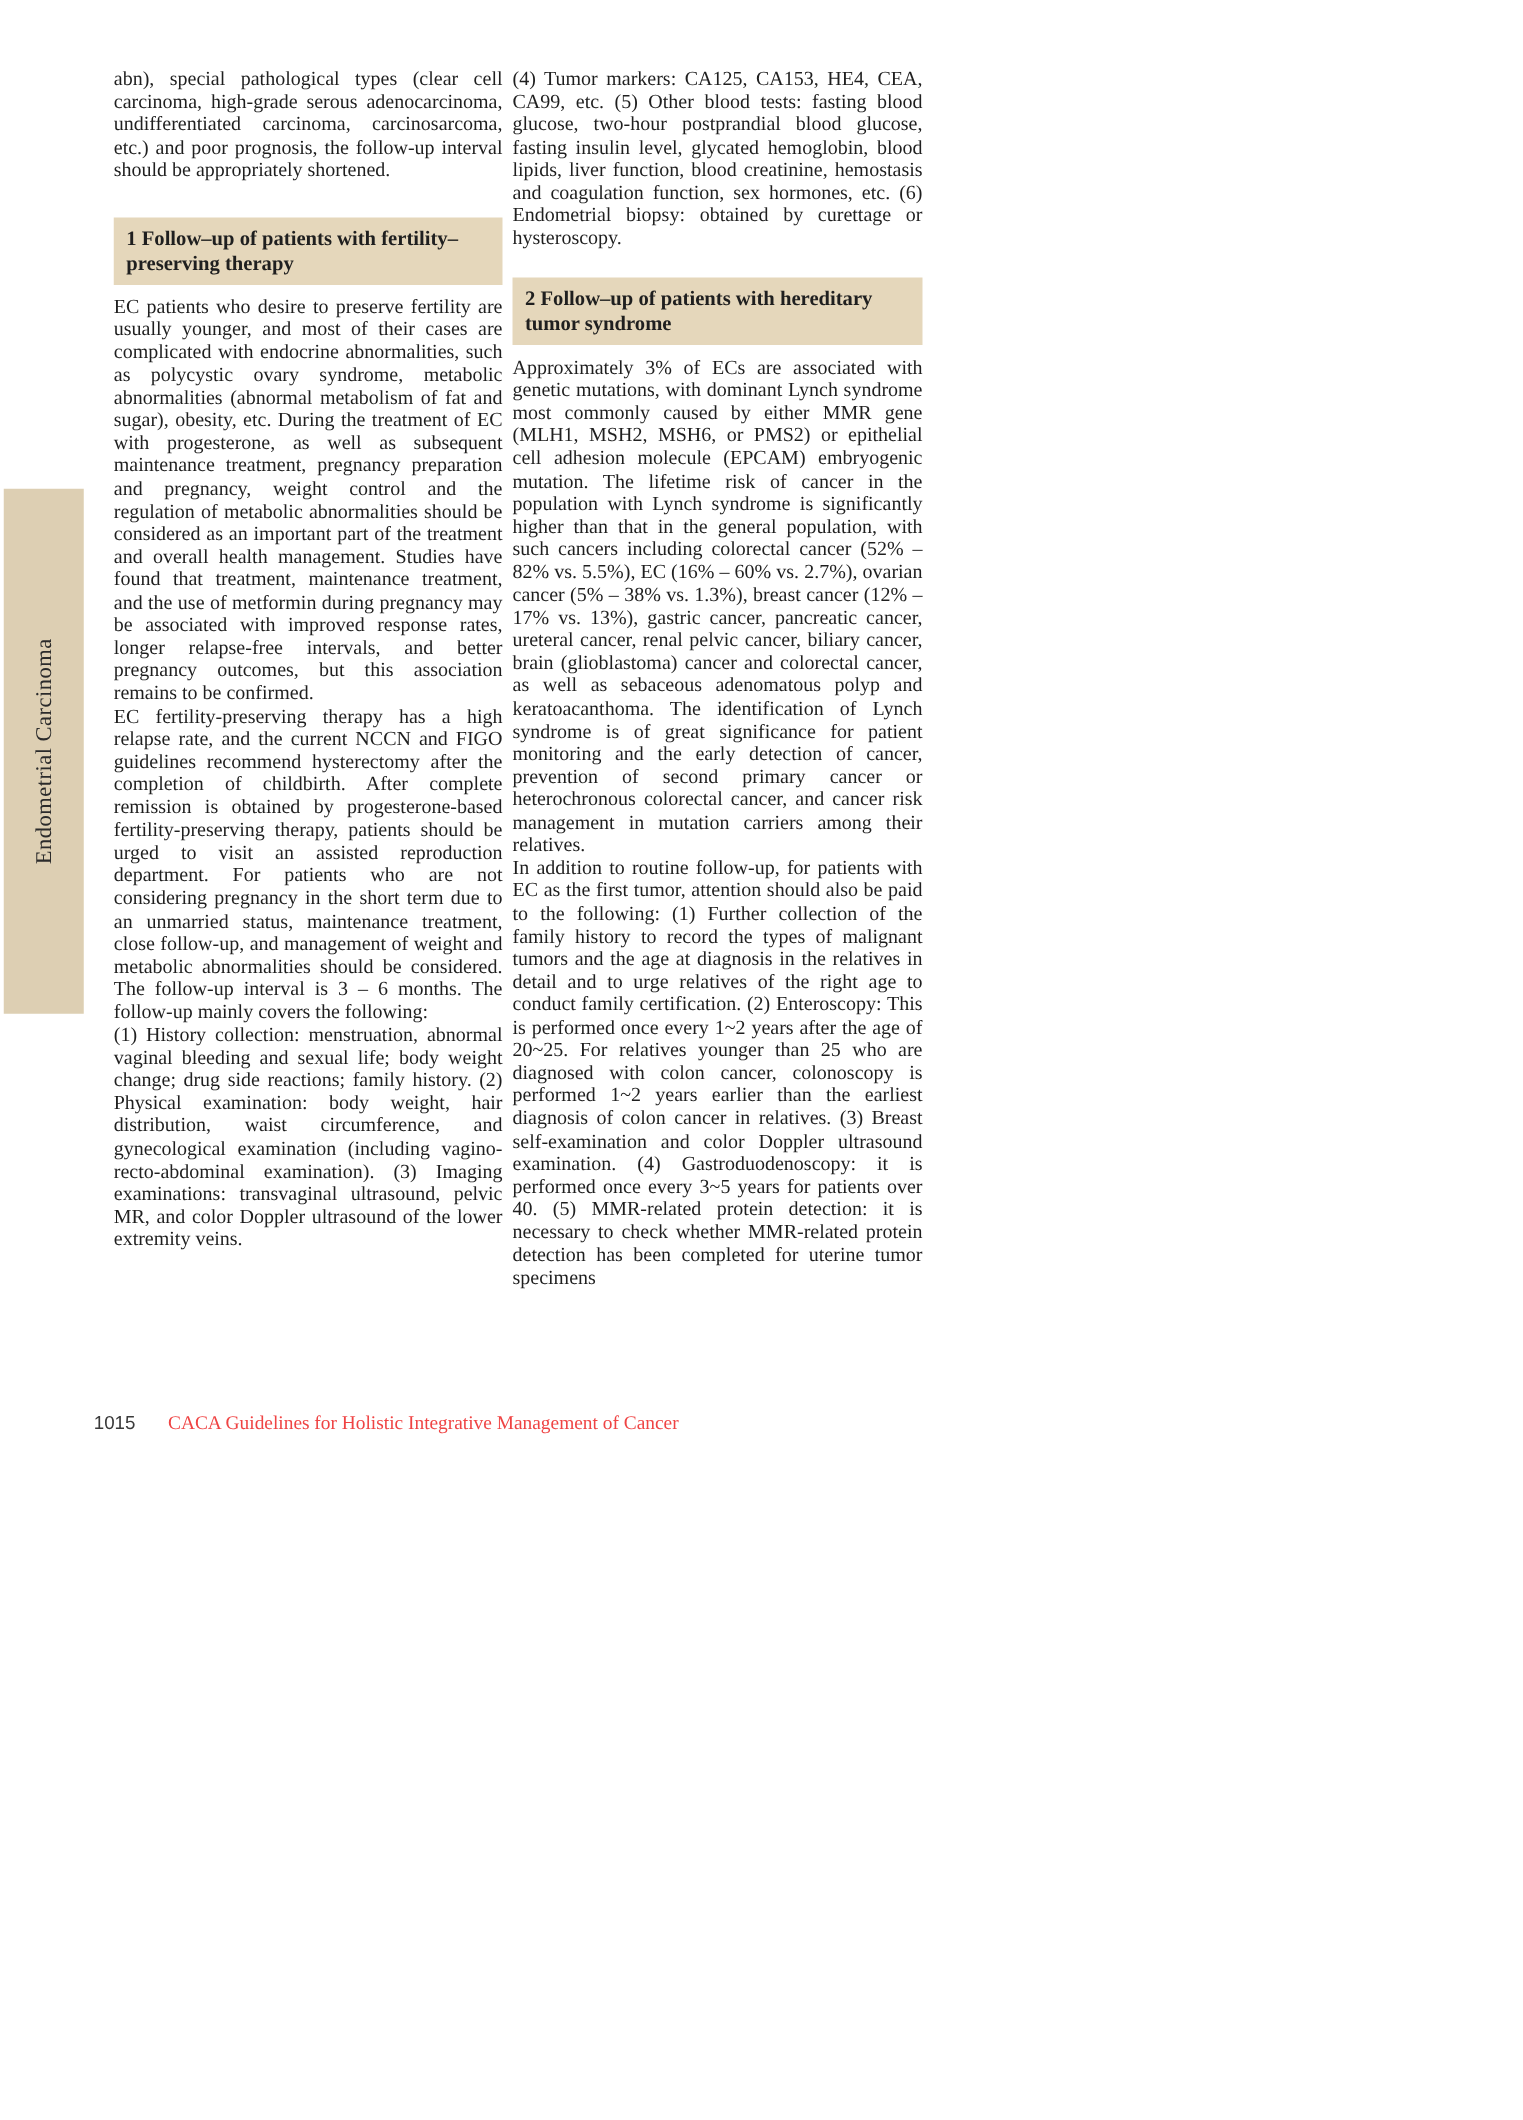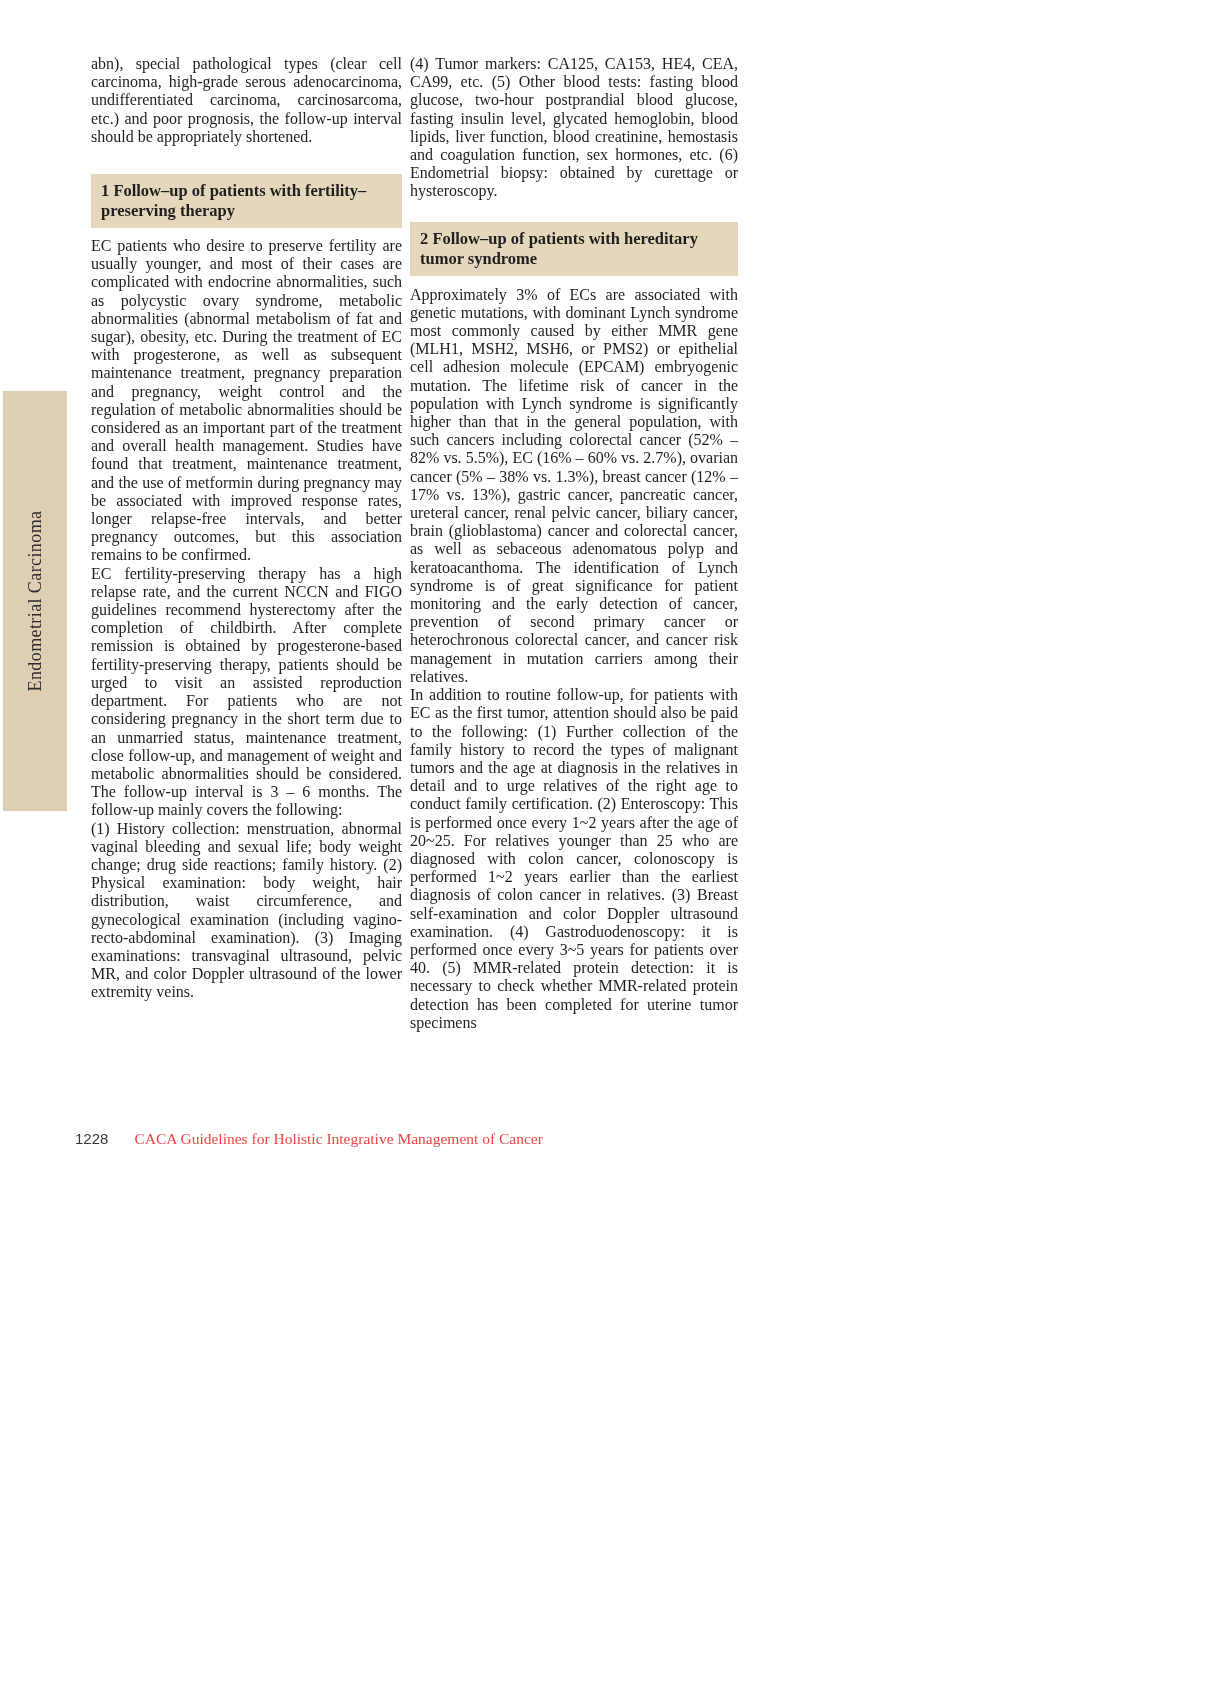--- a/index.html
+++ b/index.html
@@ -112,16 +112,16 @@
   <div class="col col-right">
     <p class="body-text">(4) Tumor markers: CA125, CA153, HE4, CEA, CA99, etc. (5) Other blood tests: fasting blood glucose, two-hour postprandial blood glucose, fasting insulin level, glycated hemoglobin, blood lipids, liver function, blood creatinine, hemostasis and coagulation function, sex hormones, etc. (6) Endometrial biopsy: obtained by curettage or hysteroscopy.</p>
 
     <div class="topic-box box-2">2 Follow–up of patients with hereditary tumor syndrome</div>
 
     <p class="body-text">Approximately 3% of ECs are associated with genetic mutations, with dominant Lynch syndrome most commonly caused by either MMR gene (MLH1, MSH2, MSH6, or PMS2) or epithelial cell adhesion molecule (EPCAM) embryogenic mutation. The lifetime risk of cancer in the population with Lynch syndrome is significantly higher than that in the general population, with such cancers including colorectal cancer (52% – 82% vs. 5.5%), EC (16% – 60% vs. 2.7%), ovarian cancer (5% – 38% vs. 1.3%), breast cancer (12% – 17% vs. 13%), gastric cancer, pancreatic cancer, ureteral cancer, renal pelvic cancer, biliary cancer, brain (glioblastoma) cancer and colorectal cancer, as well as sebaceous adenomatous polyp and keratoacanthoma. The identification of Lynch syndrome is of great significance for patient monitoring and the early detection of cancer, prevention of second primary cancer or heterochronous colorectal cancer, and cancer risk management in mutation carriers among their relatives.</p>
     <p class="body-text">In addition to routine follow-up, for patients with EC as the first tumor, attention should also be paid to the following: (1) Further collection of the family history to record the types of malignant tumors and the age at diagnosis in the relatives in detail and to urge relatives of the right age to conduct family certification. (2) Enteroscopy: This is performed once every 1~2 years after the age of 20~25. For relatives younger than 25 who are diagnosed with colon cancer, colonoscopy is performed 1~2 years earlier than the earliest diagnosis of colon cancer in relatives. (3) Breast self-examination and color Doppler ultrasound examination. (4) Gastroduodenoscopy: it is performed once every 3~5 years for patients over 40. (5) MMR-related protein detection: it is necessary to check whether MMR-related protein detection has been completed for uterine tumor specimens</p>
   </div>
 
   <div class="footer">
-    <span class="page-num">1228</span><span class="book-title">CACA Guidelines for Holistic Integrative Management of Cancer</span>
+    <span class="page-num">1015</span><span class="book-title">CACA Guidelines for Holistic Integrative Management of Cancer</span>
   </div>
 
 </div>
 
 </body></html>

